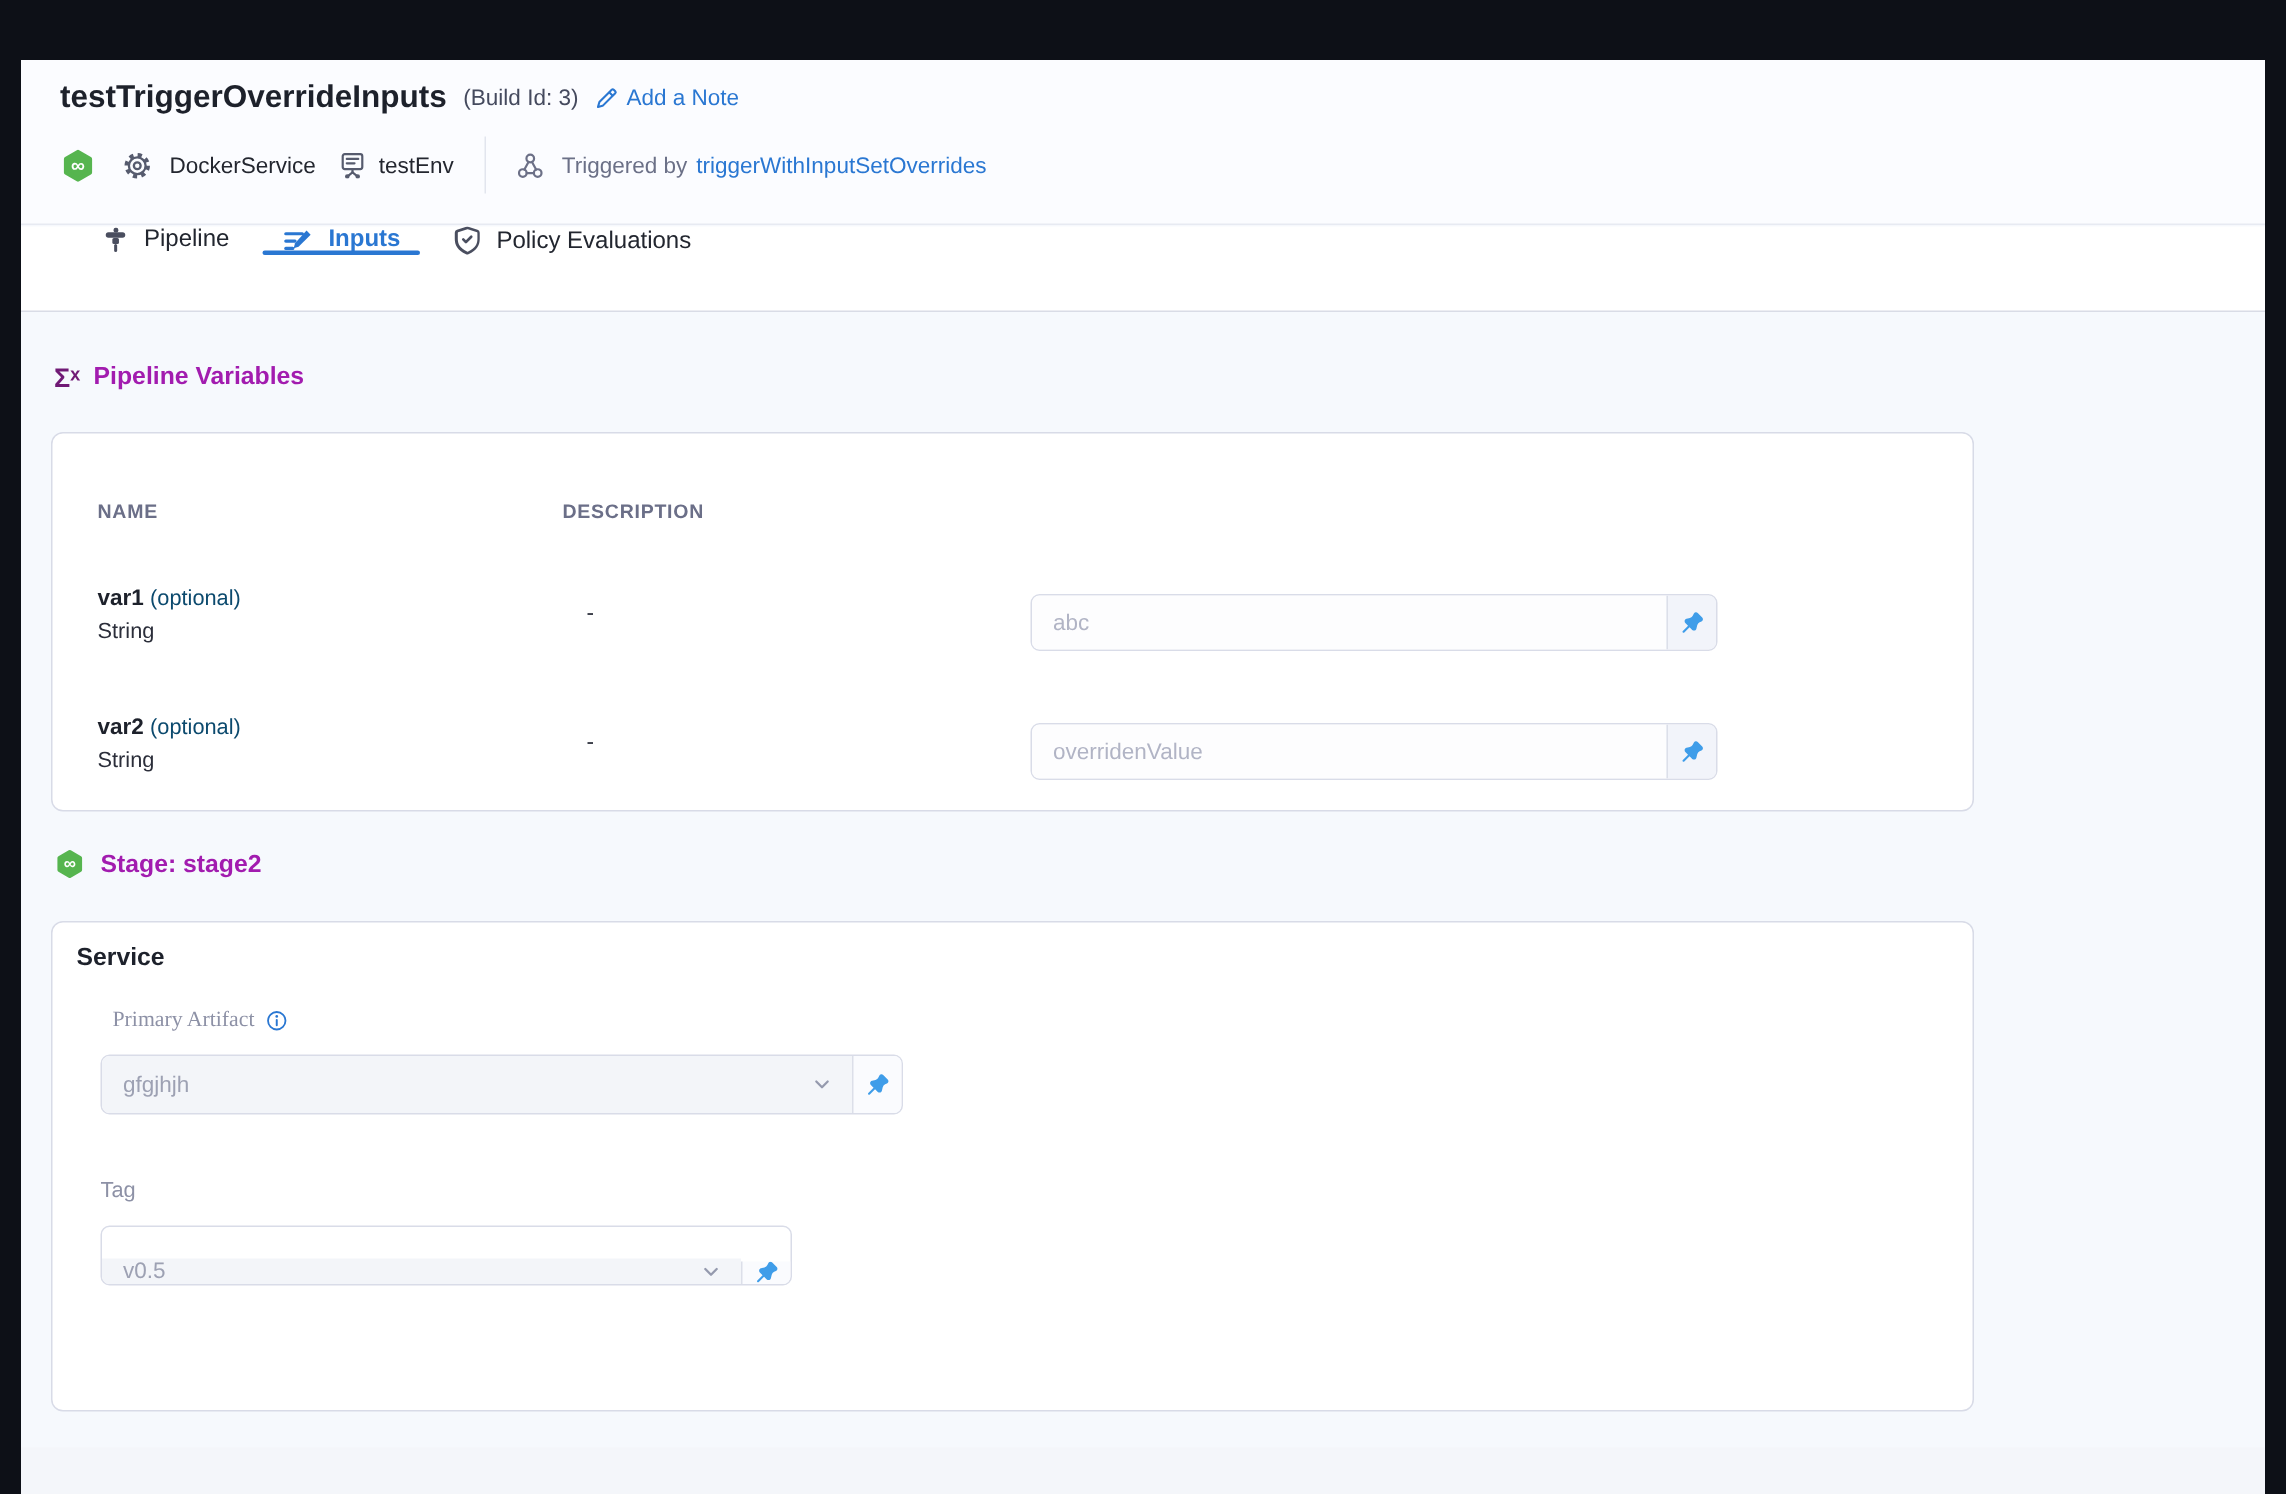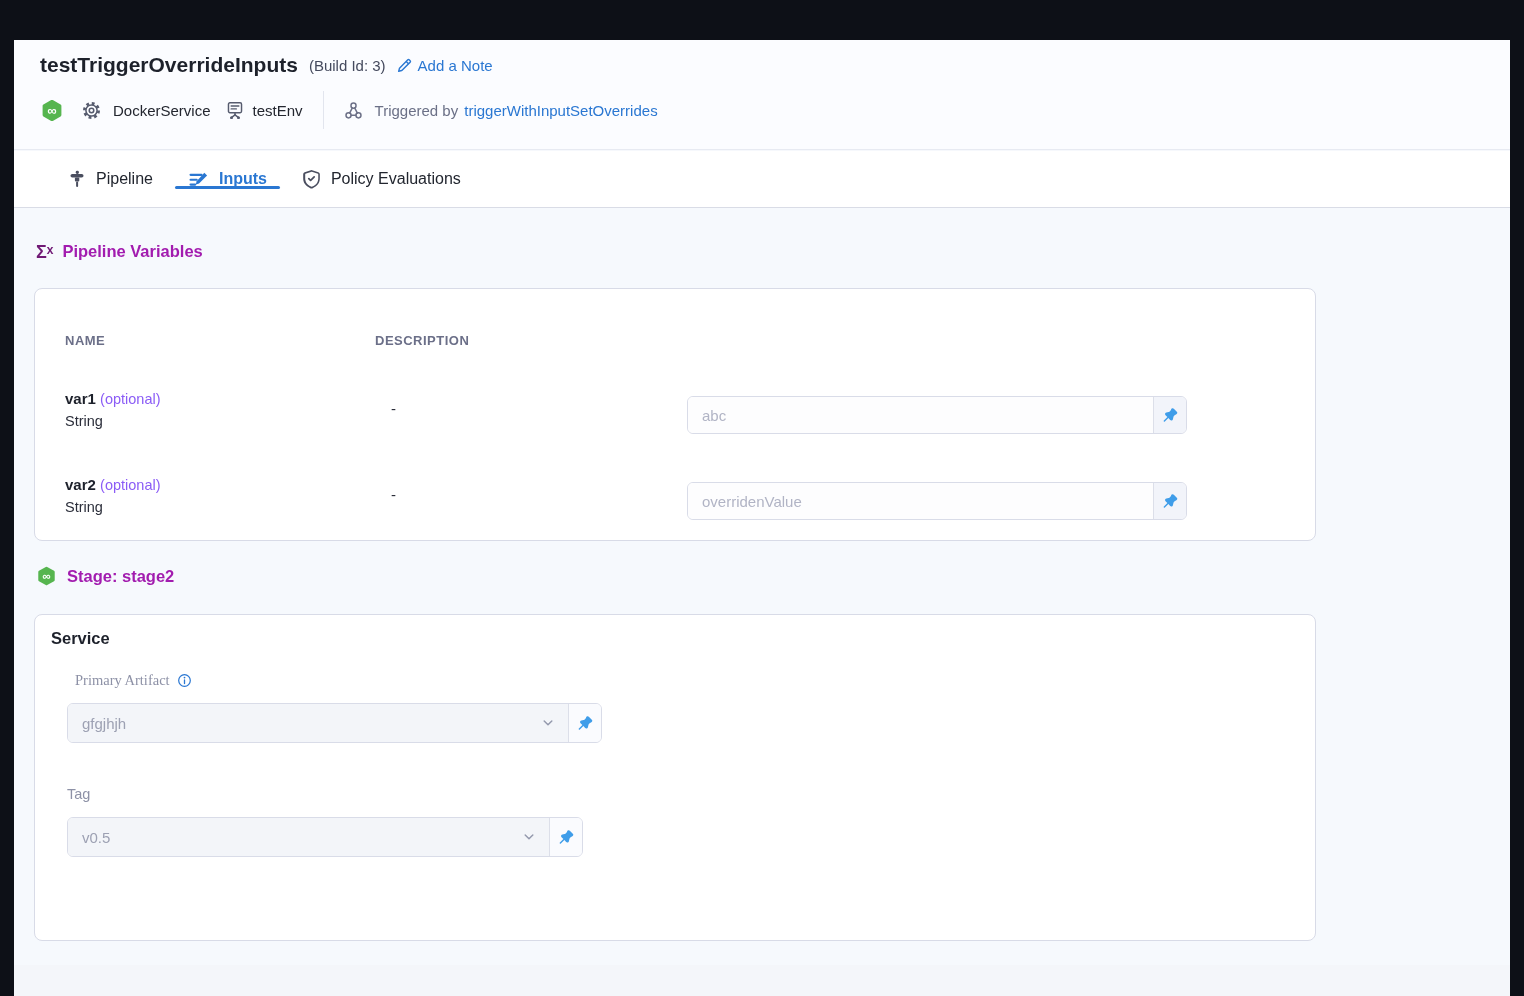--- a/index.html
+++ b/index.html
@@ -21,21 +21,21 @@
   .meta-row .txt { font-size:15px; color:#23262f; }
   .meta-row .muted { font-size:15px; color:#6b7087; }
   .meta-row .link { font-size:15px; color:#2a77d2; cursor:pointer; }
   .vdivider { width:1px; height:38px; background:#e2e5ee; margin:0 20px 0 20px; }
   .mr18 { margin-right:18px; } .mr12 { margin-right:12px; } .mr15 { margin-right:15px; }
   .mr9 { margin-right:9px; } .mr6 { margin-right:6px; }
   .icon { display:inline-flex; align-items:center; justify-content:center; }
 
   
   .tabbar { position:absolute; left:0; top:111px; width:100%; height:57px; background:#ffffff;
-            border-bottom:1px solid #d9dce6; display:flex; align-items:center; padding-left:41px; }
+            border-bottom:1px solid #d9dce6; display:flex; align-items:flex-start; padding-left:41px; }
   .tab { position:relative; display:flex; align-items:center; gap:10px; padding:0 13px;
          font-size:16px; color:#22262f; cursor:pointer; }
   .tab + .tab { margin-left:9px; }
   .tab.active { color:#2a77d2; font-weight:bold; }
   .tab.active::after { content:''; position:absolute; left:0; right:0; bottom:-1px; height:3px;
                        background:#2a77d2; border-radius:2px; }
 
   
   .content { position:absolute; left:0; top:168px; width:100%; height:828px; background:#f6f9fd; }
   .content-footer { position:absolute; left:0; top:757px; width:100%; height:71px; background:#f4f6fa; }
@@ -50,41 +50,41 @@
   .service-card { top:406px; height:327px; }
 
   
   .vars-inner { padding:44px 30px 0 30px; }
   .vars-row { display:grid; grid-template-columns:310px 312px 1fr; align-items:start; }
   .vars-head { margin-bottom:40px; }
   .col-head { font-size:13px; font-weight:bold; color:#6b6f88; letter-spacing:0.5px; }
   .data-row { margin-bottom:40px; }
   .var-name-line { font-size:15px; color:#1d212b; line-height:22px; }
   .var-name { font-weight:bold; }
-  .var-optional { font-size:14.5px; color:#8b5cf6; font-weight:normal; }
+  .var-optional { font-size:14.5px; color:#0c4a6e; font-weight:normal; }
   .var-type { font-size:14.5px; color:#2b2e3a; line-height:22px; }
   .var-desc { font-size:15px; color:#2b2e3a; padding-left:16px; padding-top:12px; }
 
   .input-group { display:flex; align-items:stretch; border:1px solid #d9dce8; border-radius:6px;
-                 overflow:hidden; background:#fdfdfe; height:38px; width:500px; margin-top:8px; }
+                 overflow:hidden; background:#fdfdfe; height:38px; width:458px; margin-top:8px; }
   .text-input { flex:1; border:none; outline:none; padding:0 14px; font-size:15px;
                 color:#b1b4c5; background:#fdfdfe; font-family:"Liberation Sans", sans-serif; }
   .pin-btn { width:33px; display:flex; align-items:center; justify-content:center;
              border-left:1px solid #dcdfe9; background:#f2f4fa; cursor:pointer; }
 
   
   .service-title { position:absolute; left:16px; top:14px; font-size:16.5px; font-weight:bold; color:#1d212b; }
   .field-label { position:absolute; display:flex; align-items:center; gap:7px;
                  font-size:14.5px; color:#8d91a6; }
   .pa-label { left:40px; top:57px;font-family:Liberation Serif, serif; }
   .tag-label { left:32px; top:171px; }
   .select-group { position:absolute; display:flex; align-items:stretch; height:40px;
                   border:1px solid #d9dce8; border-radius:6px; overflow:hidden; }
   .dd1 { left:32px; top:88px; width:535px; }
-  .dd2 { left:32px; top:202px; width:516px; }
+  .dd2 { left:32px; top:202px; width:461px;align-items:flex-end; }
   .select-box { flex:1; display:flex; align-items:center; justify-content:space-between;
                 background:#f3f5f9; padding:0 13px 0 14px; cursor:pointer; }
   .select-value { font-size:15px; color:#9da1b3; }
   .select-group .pin-btn { background:#fafbfe; }
 
   
   .stage-heading { position:absolute; left:22px; top:357px; display:flex; align-items:center; gap:10px; }
 </style>
 </head>
 <body>

